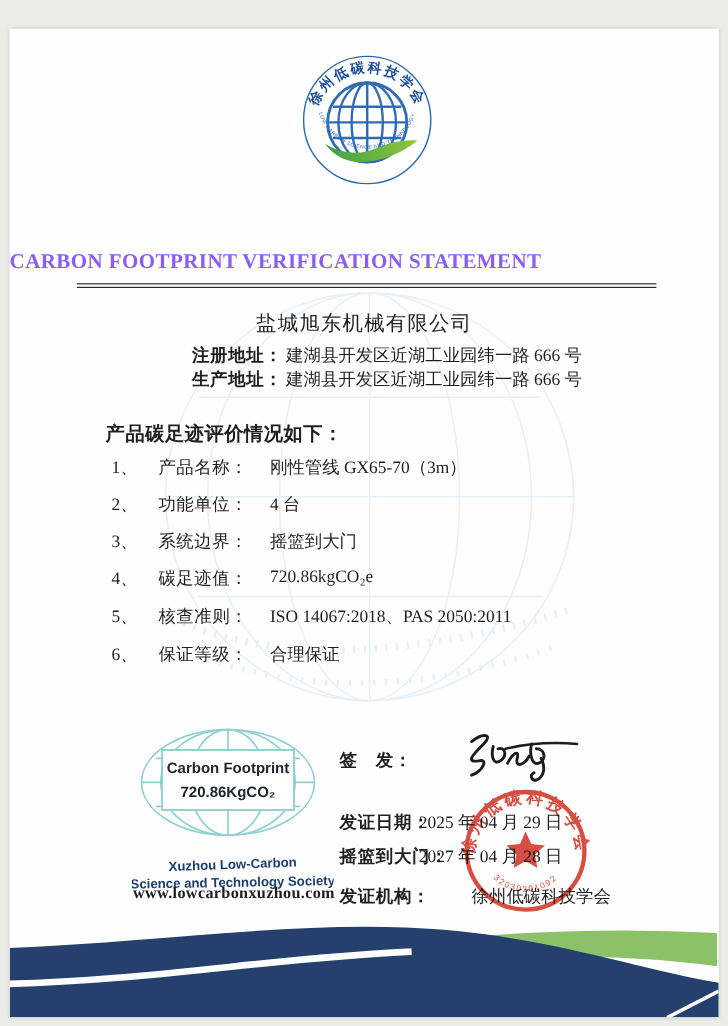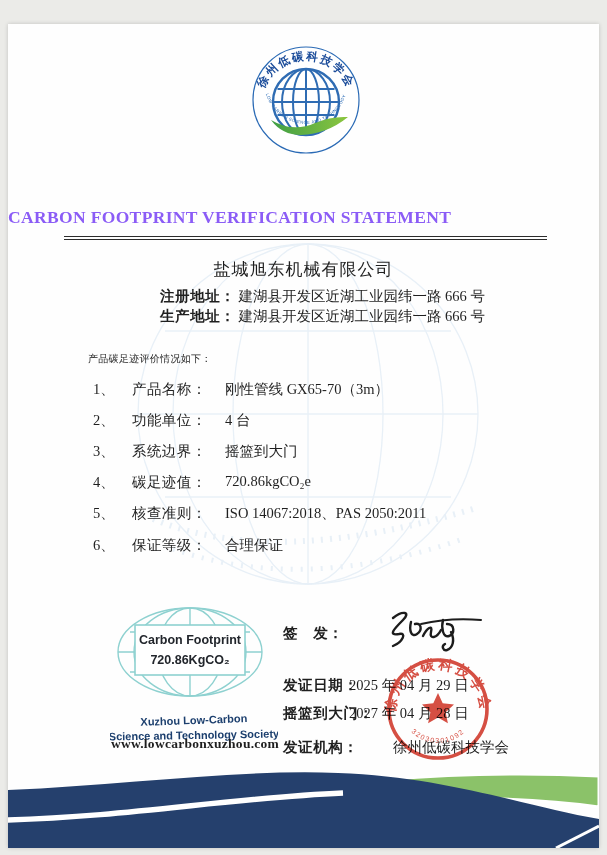--- a/index.html
+++ b/index.html
@@ -41,21 +41,21 @@
   .company-name {
     left:0; right:0; top:234px; text-align:center;
     font-size:17px; font-weight:normal; letter-spacing:.06em;
   }
   .addr-row {
     left:152px; top:0; display:flex; gap:3px; font-size:14.5px;
   }
   .addr-label { font-weight:bold; letter-spacing:.04em; }
 
   .section-heading {
-    left:80px; top:328px; font-size:10px; font-weight:normal; letter-spacing:.03em;
+    left:80px; top:328px; font-size:16px; font-weight:bold; letter-spacing:.03em;
   }
 
   
   .item-row { left:0; top:0; width:100%; height:20px; font-size:14.5px; }
   .item-num   { position:absolute; left:85px; }
   .item-label { position:absolute; left:124px; letter-spacing:.03em; }
   .item-value { position:absolute; left:217px; }
 
   
   .badge-wrap { left:102px; top:576px; width:168px; height:150px; }

